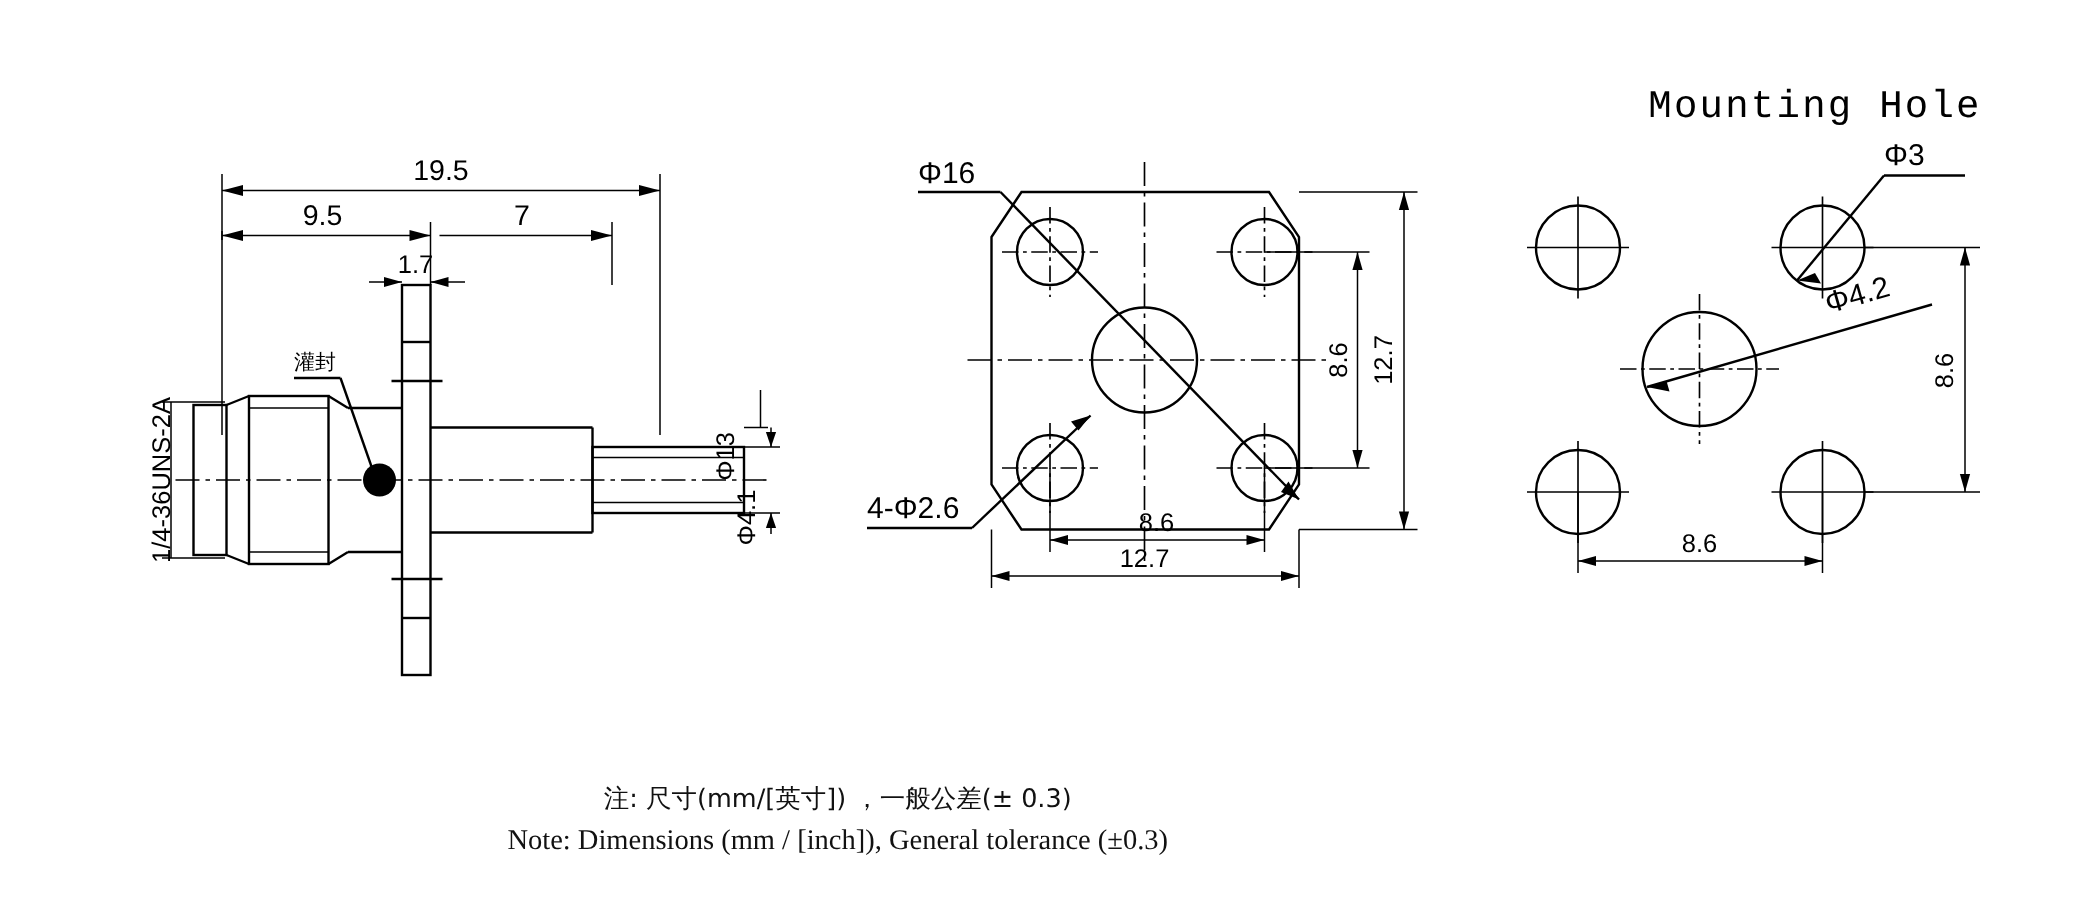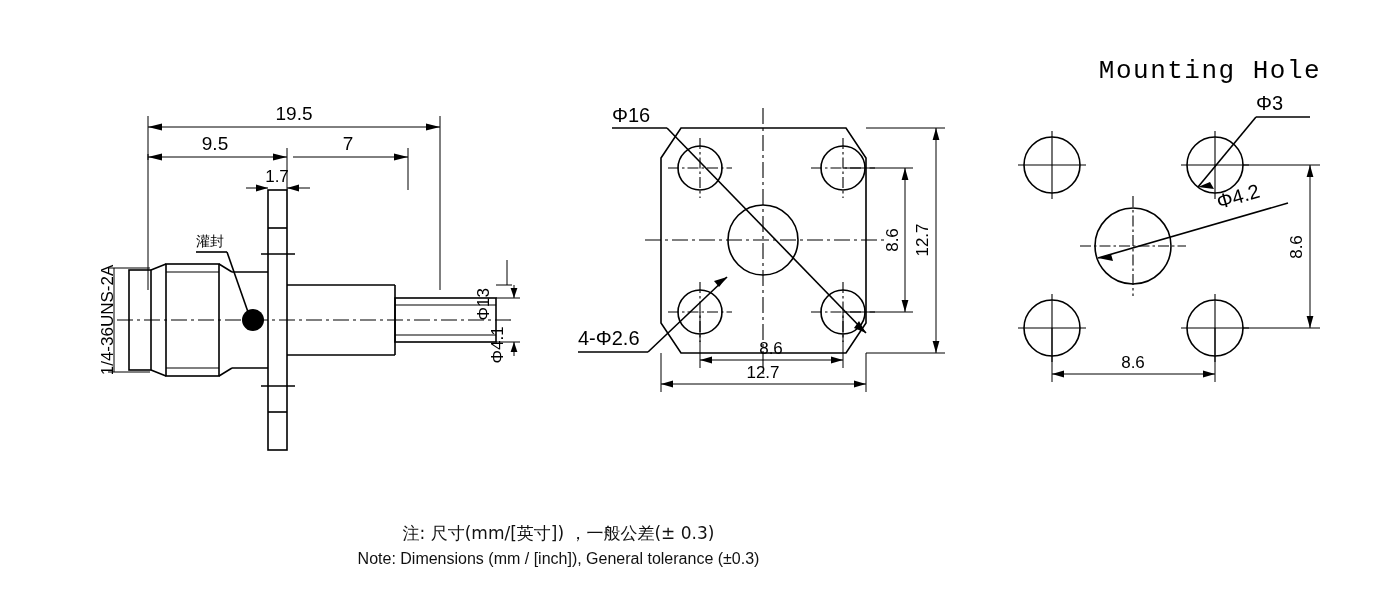--- a/index.html
+++ b/index.html
@@ -21,21 +21,21 @@
        fill:#000;}
   .dimtxt{font-size:19px;}
   .dimtxt-s{font-size:17px;}
   .calltxt{font-size:20px;}
   .vtitle{font-family:"Liberation Mono","DejaVu Sans Mono",monospace;
           font-size:26px;letter-spacing:1.5px;}
   .cjk{font-family:"DejaVu Sans","Liberation Sans",sans-serif;font-size:14px;}
   .note{position:absolute;left:0;width:1117px;text-align:center;
         font-size:17.5px;line-height:1.5;color:#111;}
   .note .l1{font-family:"DejaVu Sans",sans-serif;font-size:17px;}
-  .note .l2{font-family:Liberation Sans, sans-serif;font-size:16px;}
+  .note .l2{font-family:Liberation Serif, serif;font-size:19px;}
 </style>
 </head>
 <body>
 
 <div id="sheet">
 
 <svg width="1400" height="600" viewBox="0 0 1400 600">
 
   <g>
 

